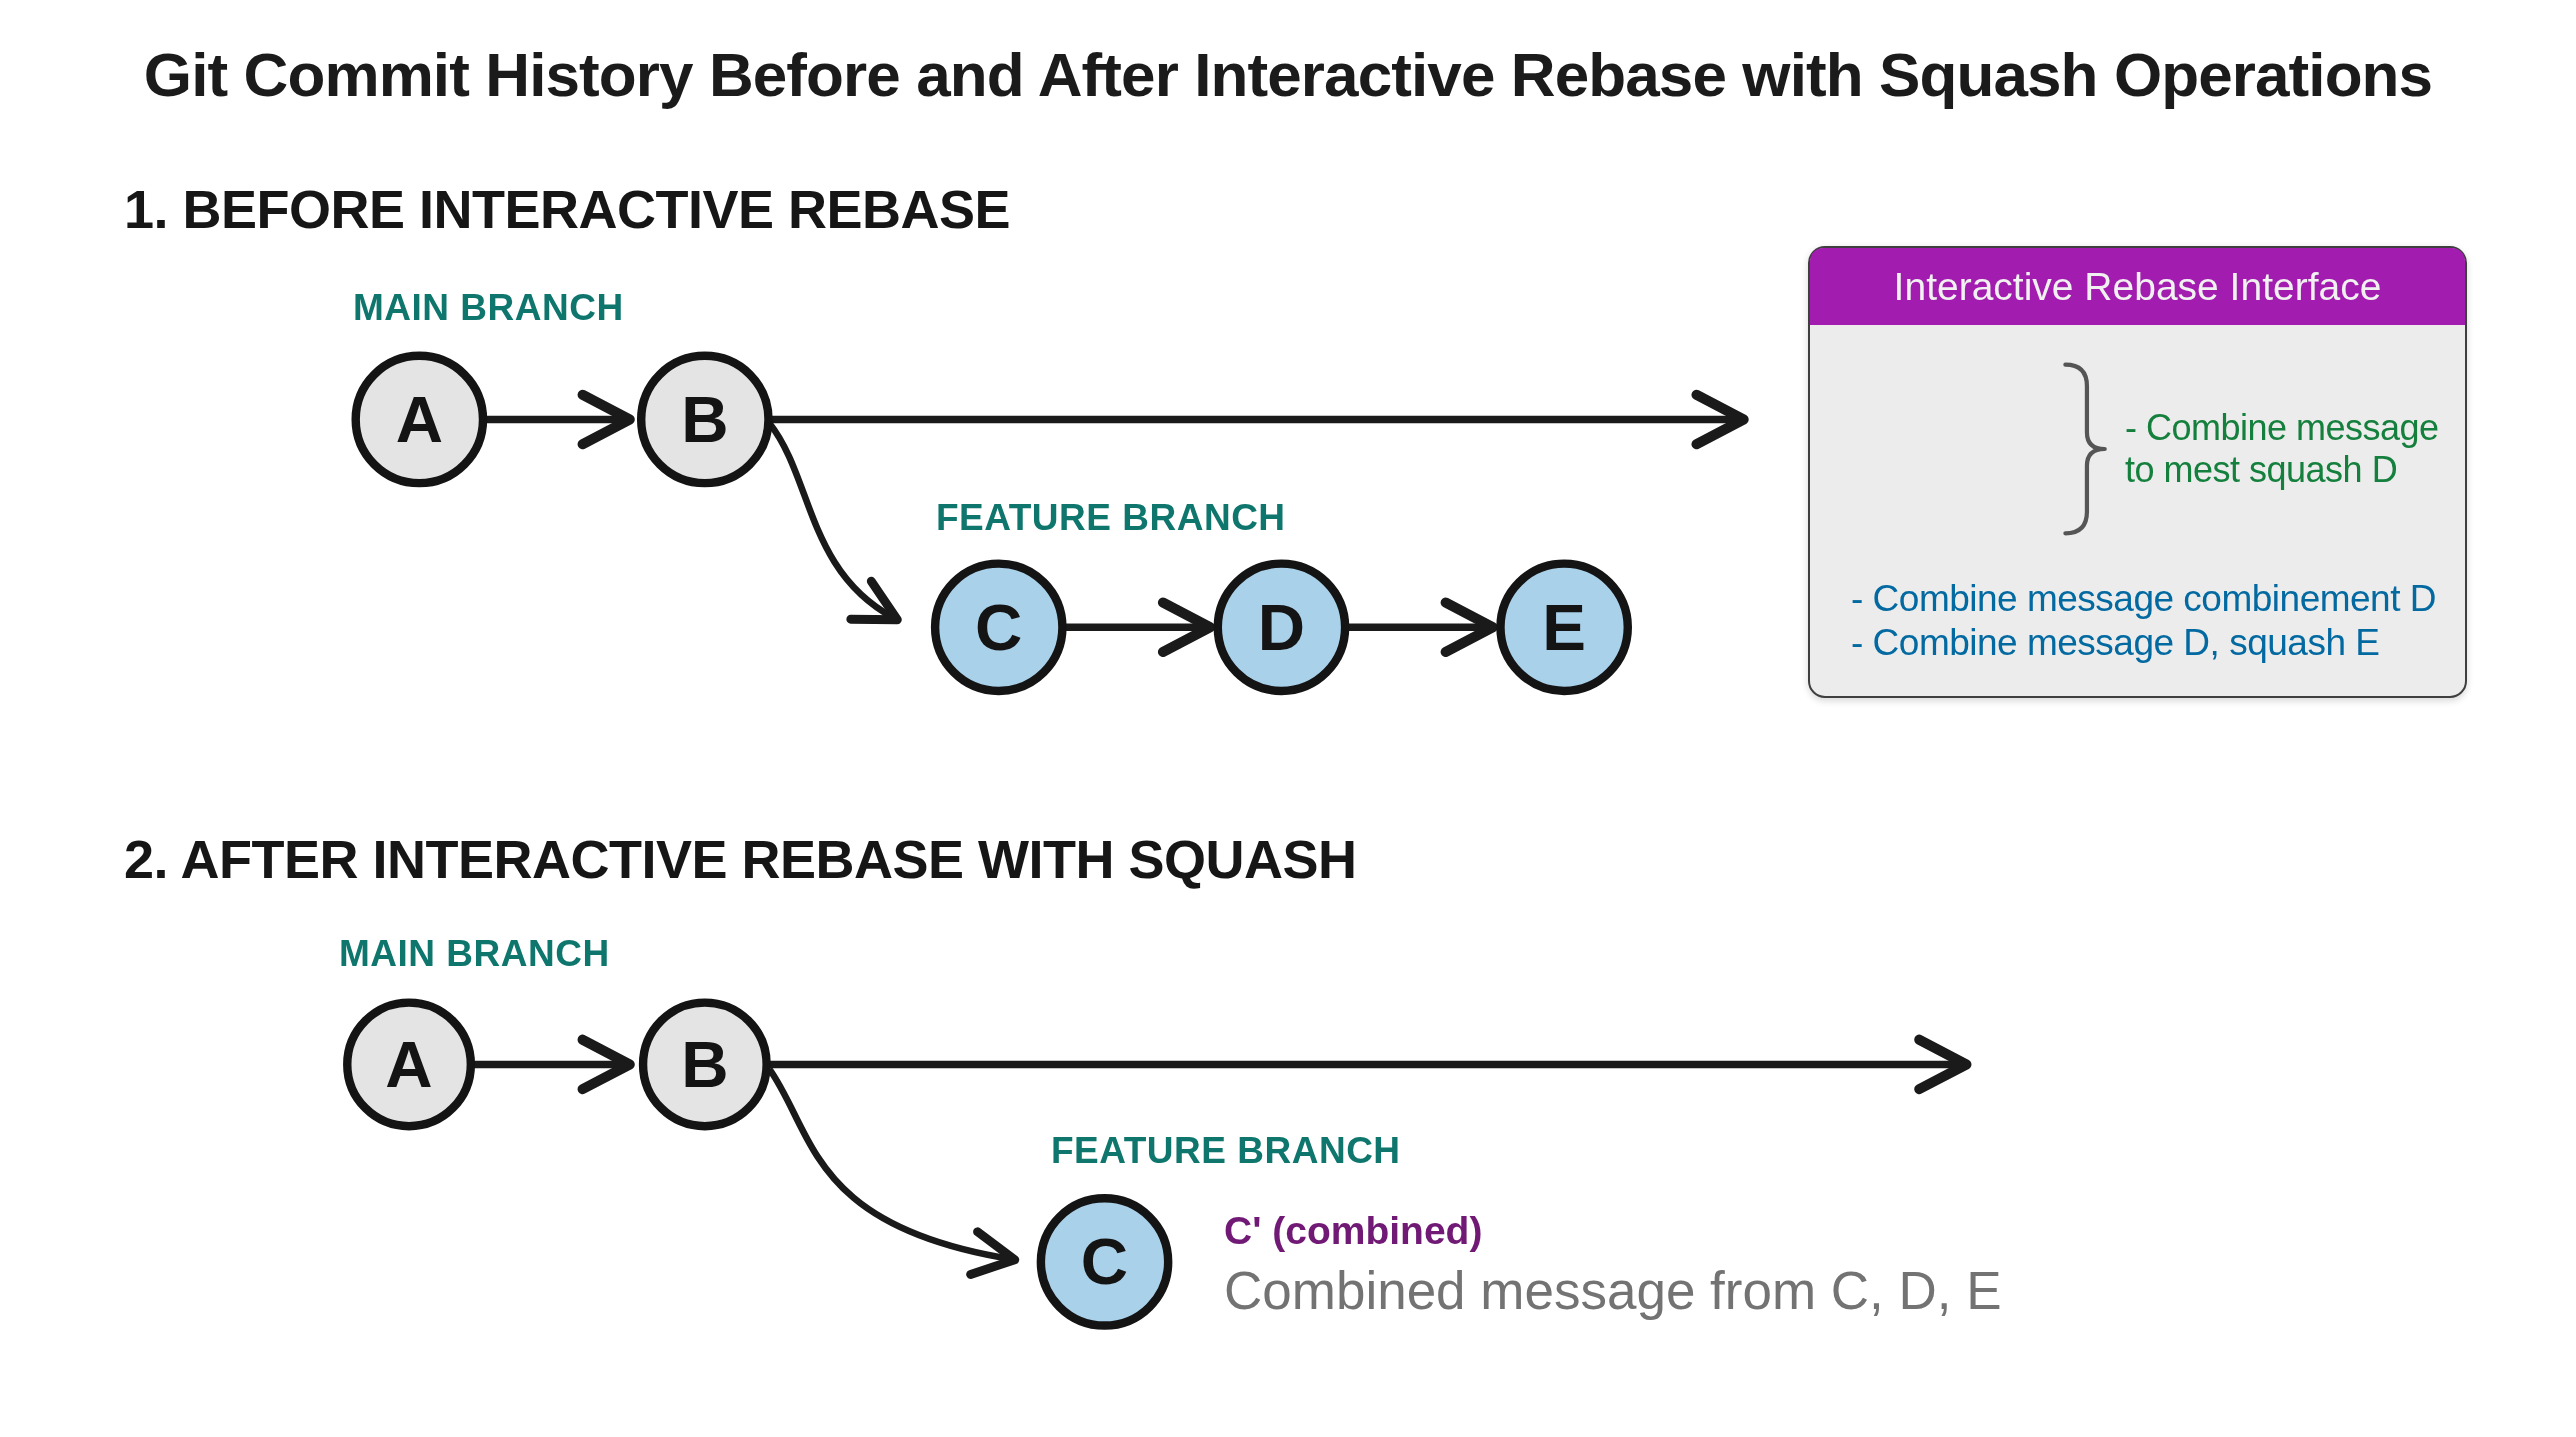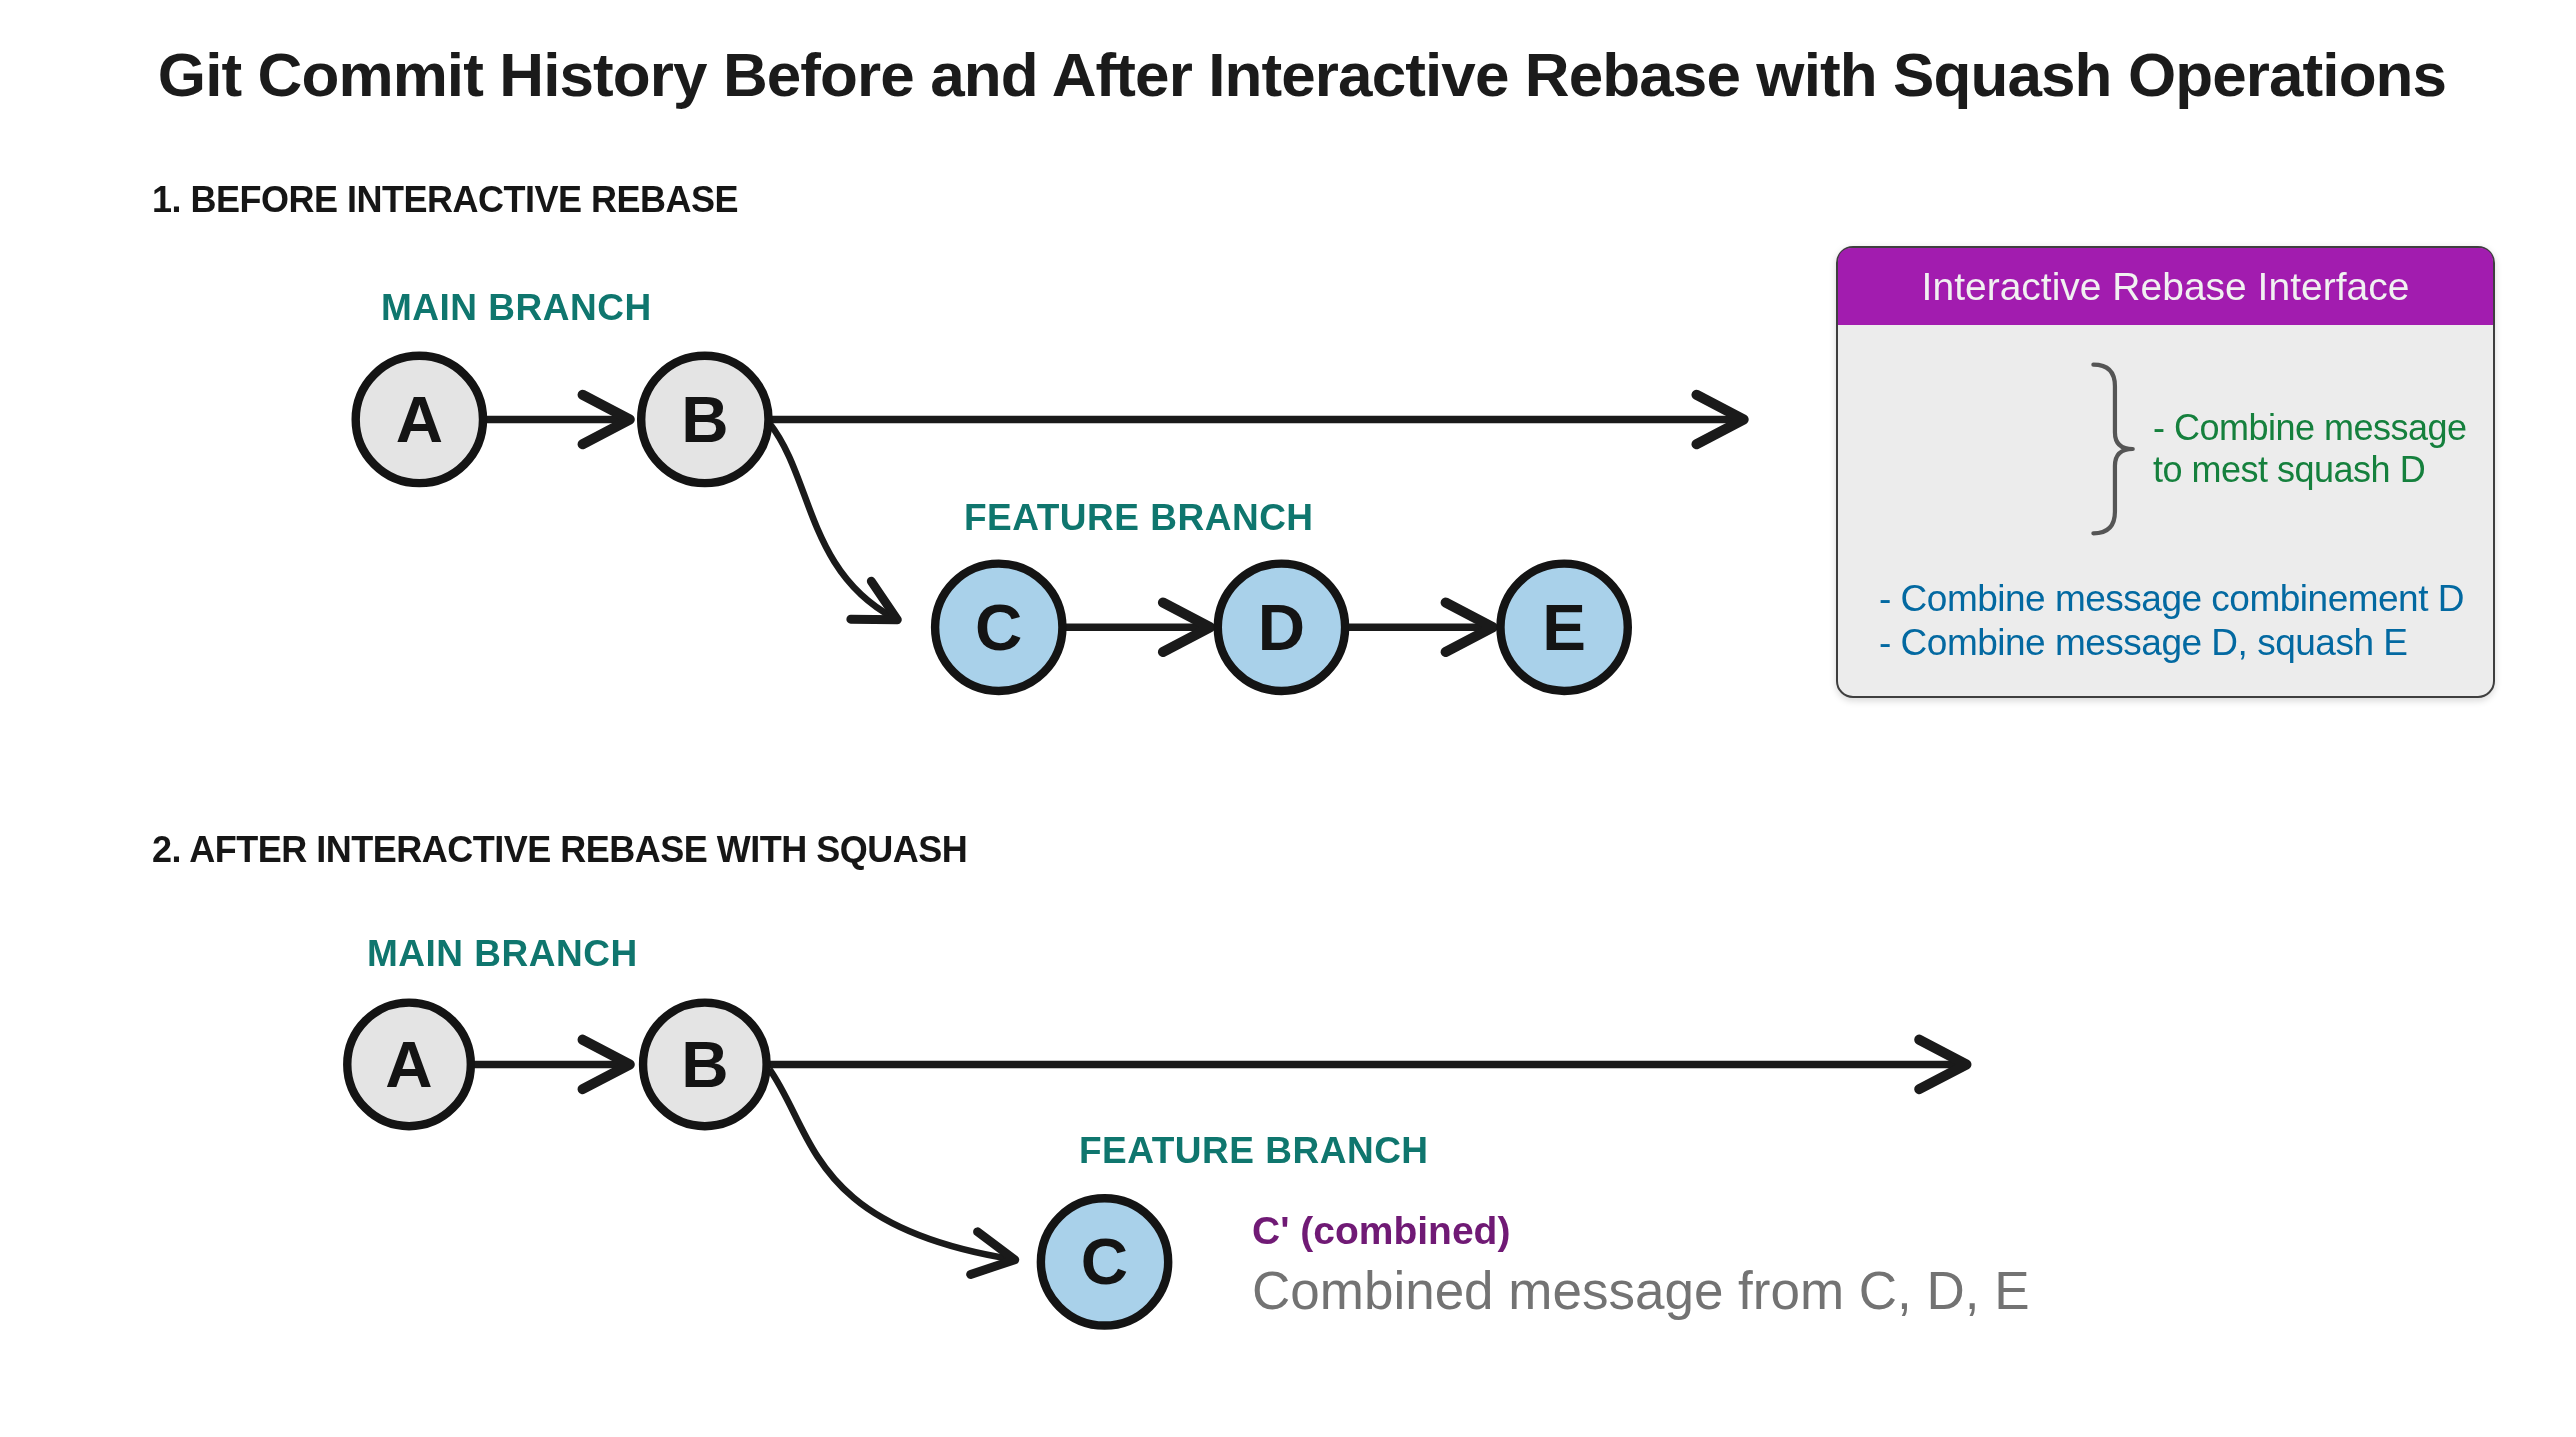--- a/index.html
+++ b/index.html
@@ -1,28 +1,28 @@
 <!DOCTYPE html>
 <html style="font-size:15px"><head>
 <meta charset="utf-8">
 <style>
   html,body{margin:0;padding:0;background:#ffffff;}
   .stage{
     position:relative;width:2576px;height:1438px;overflow:hidden;
     background:#ffffff;color:#1a1a1a;
     font-family:"Liberation Sans","DejaVu Sans",sans-serif;
   }
-  .abs{position:absolute;margin-left:28px;}
+  .abs{position:absolute;}
   .title{
     left:0;right:0;top:41px;text-align:center;
     font-size:62px;font-weight:700;letter-spacing:-0.9px;color:#1b1b1b;
     line-height:1.1;
   }
   .section-heading{
-    font-size:36px;font-weight:700;letter-spacing:-0.5px;color:#161616;
+    font-size:54px;font-weight:700;letter-spacing:-0.5px;color:#161616;
     line-height:1.05;
   }
   .branch-label{
     font-size:37px;font-weight:700;letter-spacing:0.5px;color:#0f766e;
     line-height:1.05;
   }
   svg.canvas{position:absolute;left:0;top:0;width:2576px;height:1438px;}
   .node-letter{
     font-family:"Liberation Sans","DejaVu Sans",sans-serif;
     font-size:70px;font-weight:700;fill:#141414;

